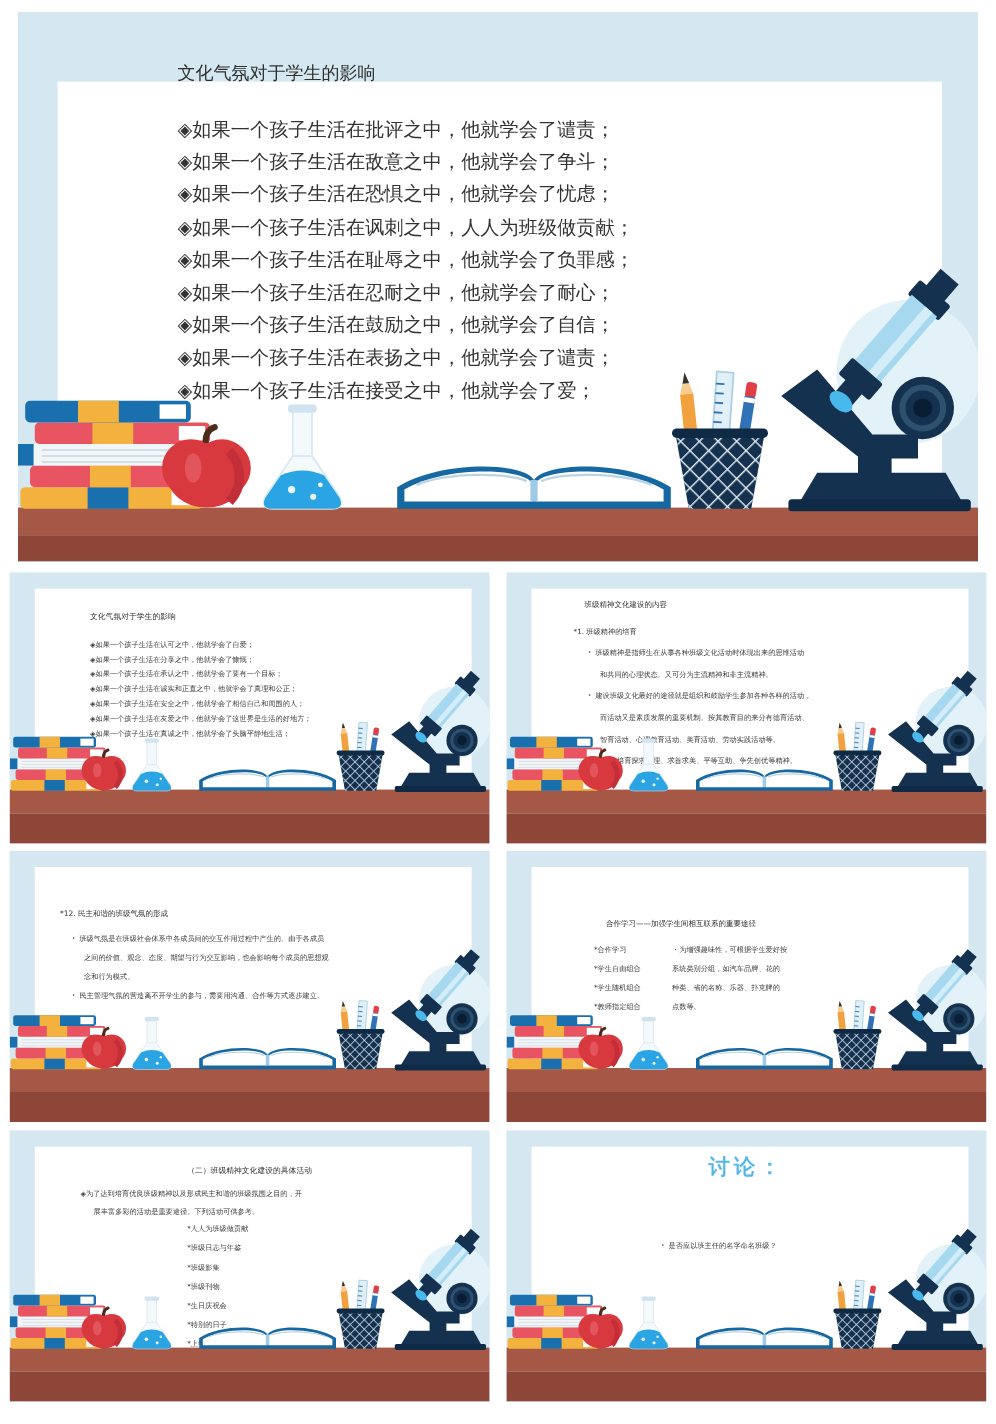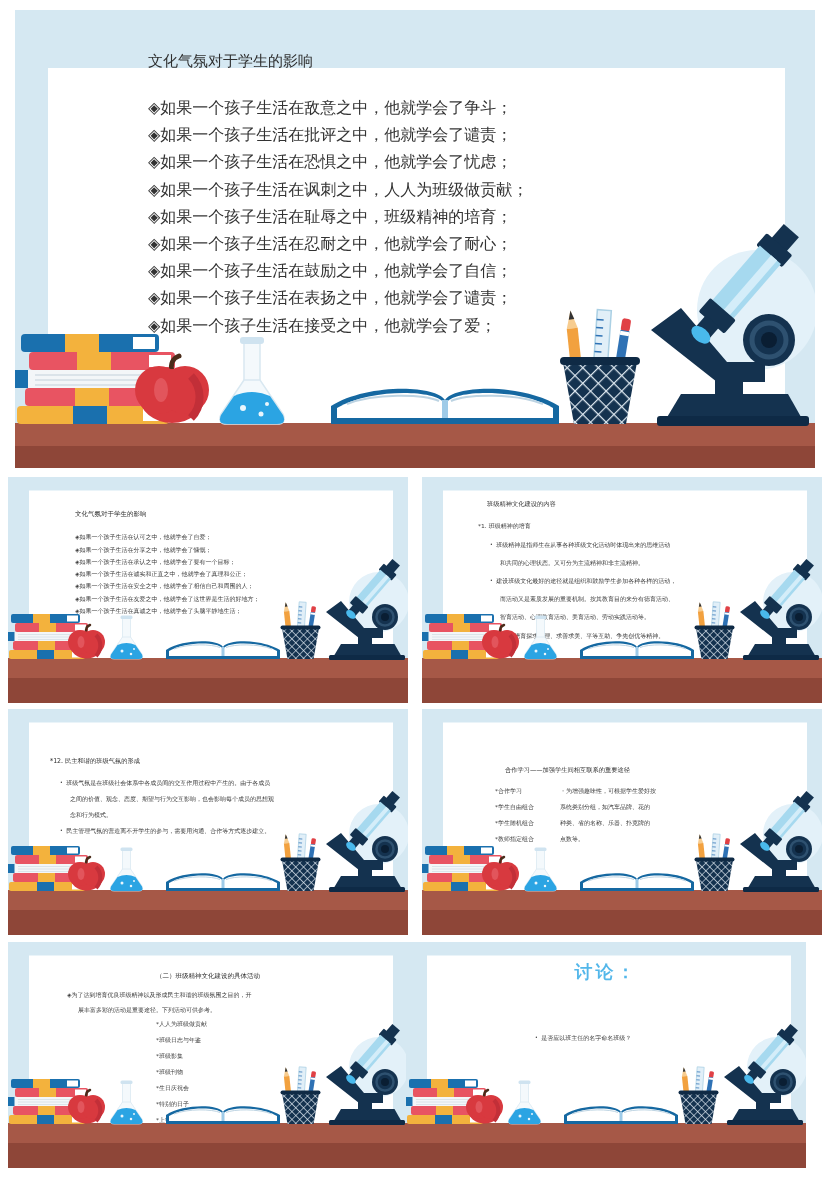--- a/index.html
+++ b/index.html
@@ -72,25 +72,25 @@
 </style>
 </head>
 <body>
 
 <div id="stage">
     <div class="slot main" style="left: 15px; top: 10px;">
       <div class="slide main-slide slide-1">
         <div class="panel"></div>
         <div class="s-title">文化气氛对于学生的影响</div>
         <div class="s-lines">
+          <div class="s-line">◈如果一个孩子生活在批评之中，他就学会了谴责；</div>
           <div class="s-line">◈如果一个孩子生活在敌意之中，他就学会了争斗；</div>
-          <div class="s-line">◈如果一个孩子生活在批评之中，他就学会了谴责；</div>
           <div class="s-line">◈如果一个孩子生活在恐惧之中，他就学会了忧虑；</div>
           <div class="s-line">◈如果一个孩子生活在讽刺之中，人人为班级做贡献；</div>
-          <div class="s-line">◈如果一个孩子生活在耻辱之中，班级精神的培育；</div>
+          <div class="s-line">◈如果一个孩子生活在耻辱之中，他就学会了负罪感；</div>
           <div class="s-line">◈如果一个孩子生活在忍耐之中，他就学会了耐心；</div>
           <div class="s-line">◈如果一个孩子生活在鼓励之中，他就学会了自信；</div>
           <div class="s-line">◈如果一个孩子生活在表扬之中，他就学会了谴责；</div>
           <div class="s-line">◈如果一个孩子生活在接受之中，他就学会了爱；</div>
         </div>
         <div class="desk-top"></div>
         <div class="desk-front"></div>
   <svg class="illus" viewBox="0 0 800 240">
     <defs>
       <pattern id="mesh" width="11" height="11" patternUnits="userSpaceOnUse" patternTransform="rotate(45)">
@@ -739,21 +739,21 @@
       <rect x="225" y="149" width="24" height="7" rx="3" fill="#cfe3f0"></rect>
       <path d="M229,192 L206,226 Q202,236 212,236 L262,236 Q272,236 268,226 L245,192 Z" fill="#f4f9fc" stroke="#d9e8f1" stroke-width="1.5"></path>
       <path d="M219,208 L206,227 Q202,236 212,236 L262,236 Q272,236 268,227 L255,208 Q237,200 219,208 Z" fill="#2ba4e3"></path>
       <circle cx="228" cy="220" r="3" fill="#ffffff" opacity=".9"></circle>
       <circle cx="246" cy="226" r="2.5" fill="#ffffff" opacity=".9"></circle>
       <circle cx="252" cy="216" r="2" fill="#ffffff" opacity=".9"></circle>
     </g>
   </svg>
 </div>
     </div>
-    <div class="slot thumb" style="left: 406px; top: 942px;">
+    <div class="slot thumb" style="left: 422px; top: 942px;">
       <div class="slide thumb-slide slide-7">
         <div class="panel"></div>
         <div class="s-title-big">讨论：</div>
         <div class="bullet-row"><span class="dot">•</span><span>是否应以班主任的名字命名班级？</span></div>
         <div class="desk-top"></div>
         <div class="desk-front"></div>
   <svg class="illus" viewBox="0 0 800 240">
     <defs>
       <pattern id="mesh" width="11" height="11" patternUnits="userSpaceOnUse" patternTransform="rotate(45)">
         <path d="M0 0H11M0 0V11" stroke="#dfe9f1" stroke-width="2.4"></path>

